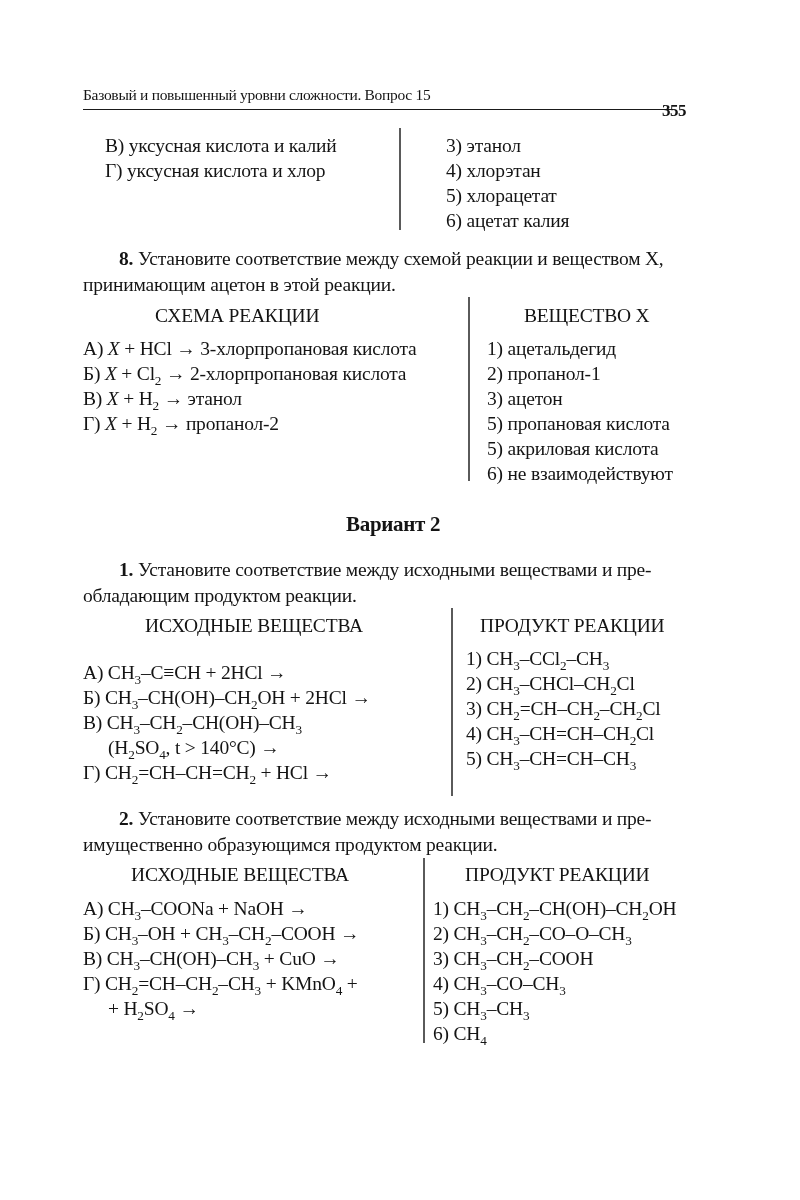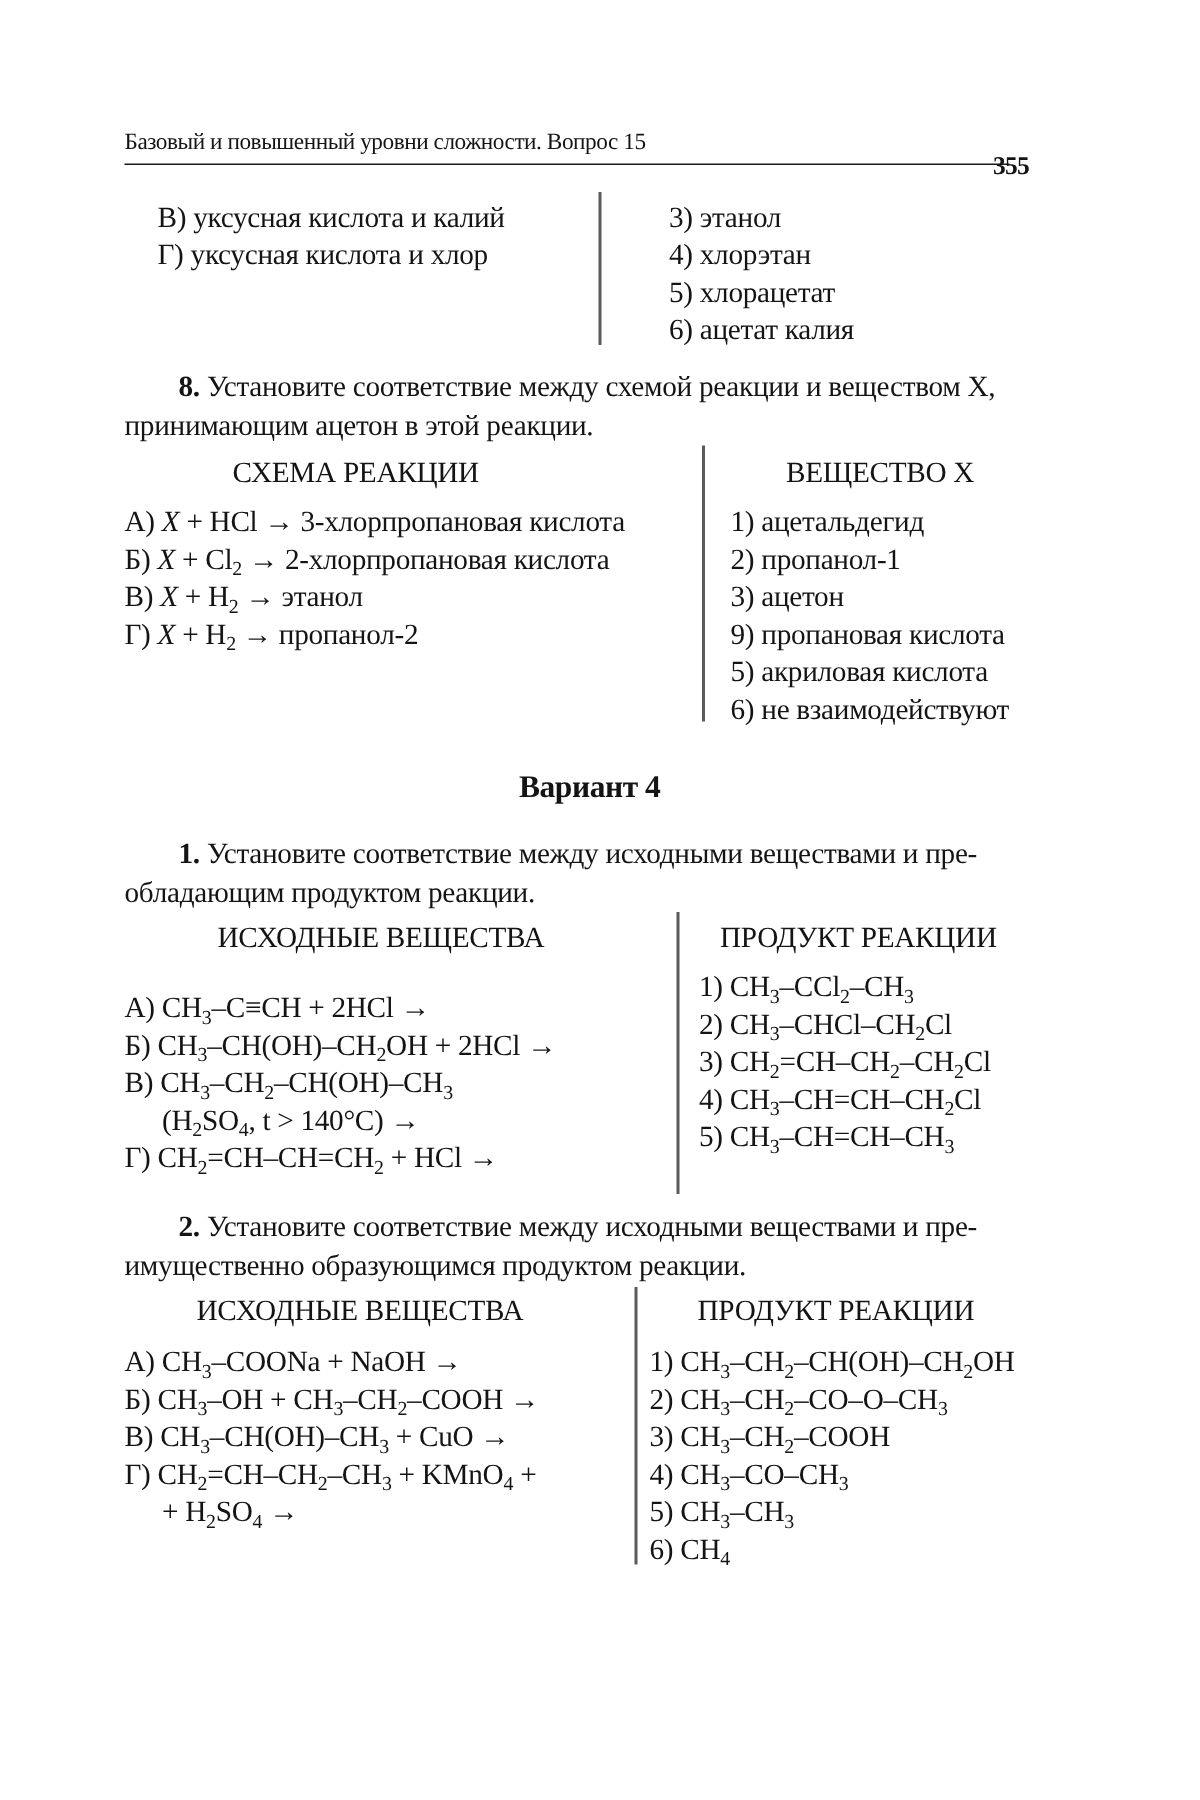--- a/index.html
+++ b/index.html
@@ -48,26 +48,26 @@
 <div class="abs serif" style="left:83px; top:336px;">
   <div class="line">А) <i>X</i> + HCl → 3-хлорпропановая кислота</div>
   <div class="line">Б) <i>X</i> + Cl<sub>2</sub> → 2-хлорпропановая кислота</div>
   <div class="line">В) <i>X</i> + H<sub>2</sub> → этанол</div>
   <div class="line">Г) <i>X</i> + H<sub>2</sub> → пропанол-2</div>
 </div>
 <div class="abs serif" style="left:487px; top:336px;">
   <div class="line">1) ацетальдегид</div>
   <div class="line">2) пропанол-1</div>
   <div class="line">3) ацетон</div>
-  <div class="line">9) пропановая кислота</div>
+  <div class="line">5) пропановая кислота</div>
   <div class="line">5) акриловая кислота</div>
   <div class="line">6) не взаимодействуют</div>
 </div>
 
-<div class="abs sans variant" style="left:346px; top:512px;">Вариант 4</div>
+<div class="abs sans variant" style="left:346px; top:512px;">Вариант 2</div>
 
 <div class="abs serif para" style="left:83px; top:557px; width:640px;">
   <div style="text-indent:36px; white-space:nowrap;"><b>1.</b> <span>Установите соответствие между исходными веществами и пре-</span></div>
   <div style="white-space:nowrap;">обладающим продуктом реакции.</div>
 </div>
 <div class="abs serif colhead" style="left:145px; top:613px;">ИСХОДНЫЕ ВЕЩЕСТВА</div>
 <div class="abs serif colhead" style="left:480px; top:613px;">ПРОДУКТ РЕАКЦИИ</div>
 <div class="abs vrule" style="left:451px; top:608px; height:188px;"></div>
 <div class="abs serif" style="left:83px; top:660px;">
   <div class="line">А) CH<sub>3</sub>–C≡CH + 2HCl →</div>

